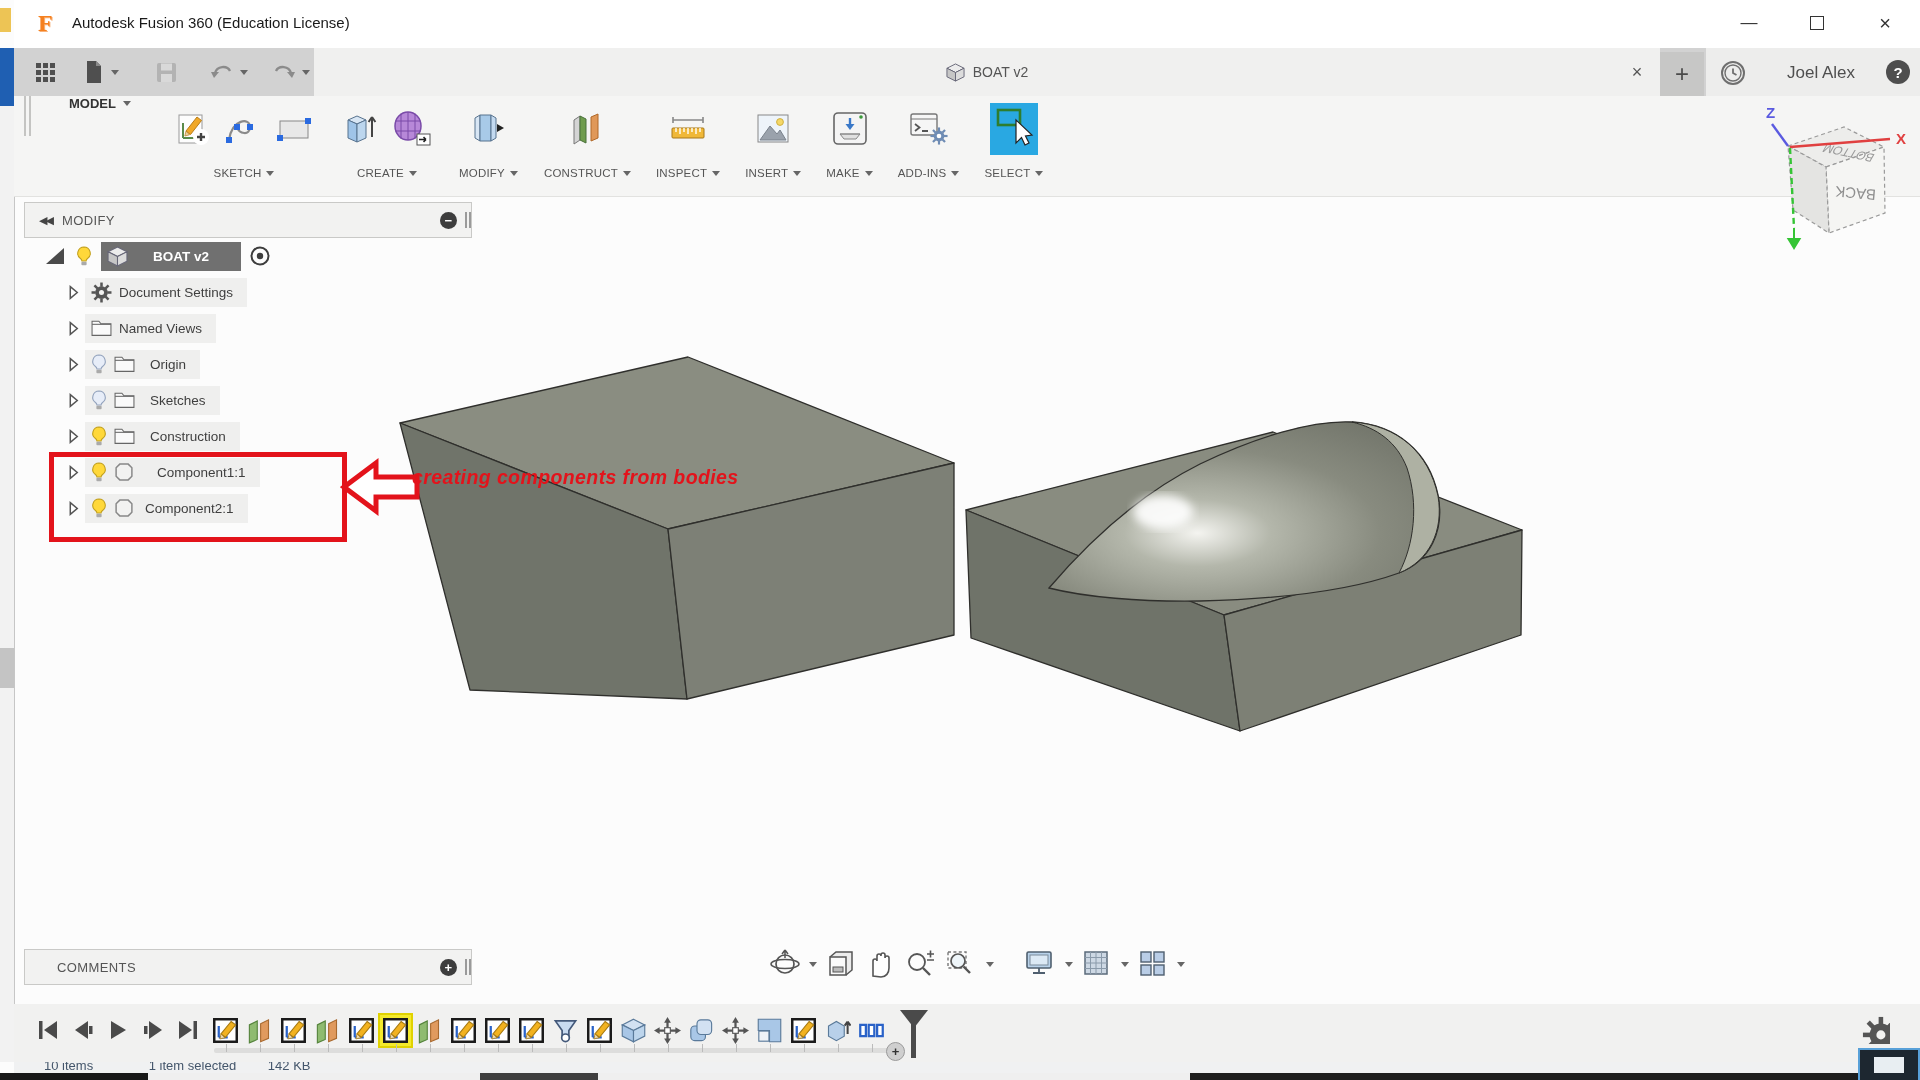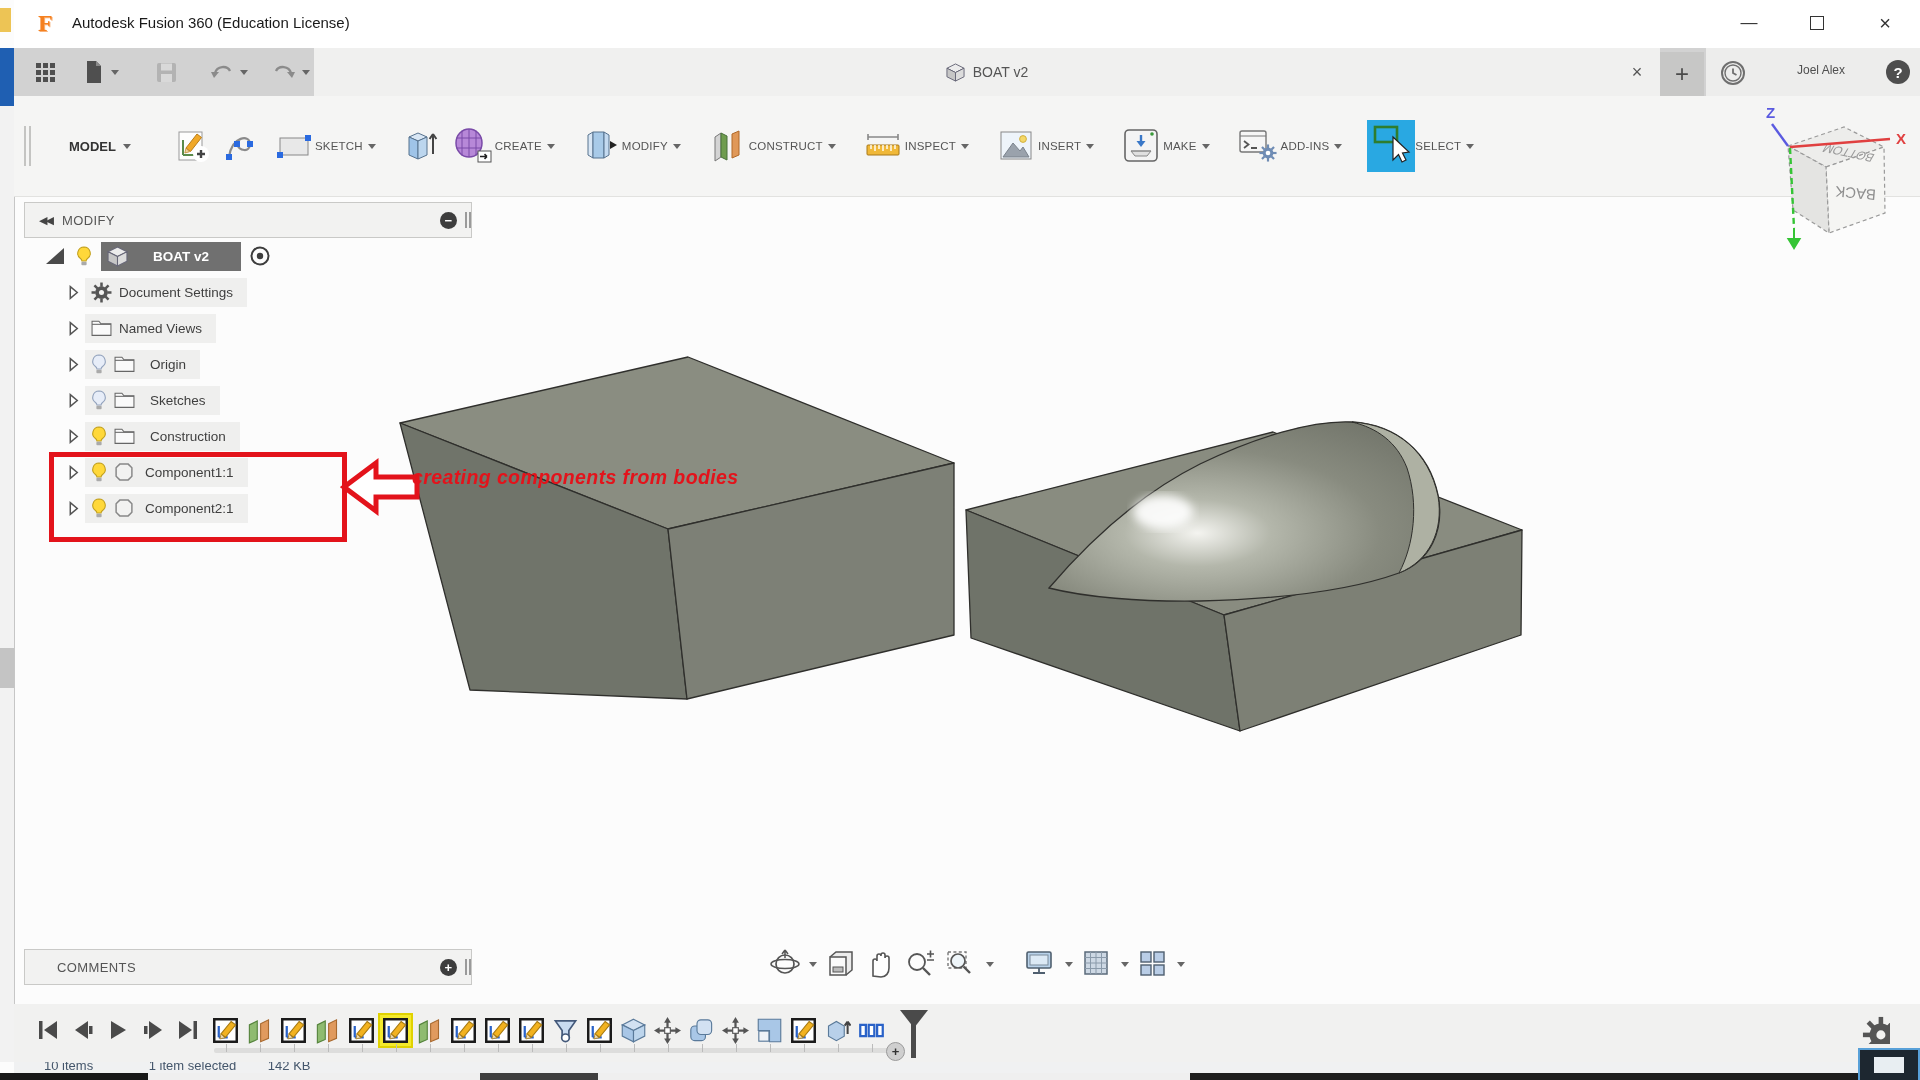--- a/index.html
+++ b/index.html
@@ -16,29 +16,29 @@
   
   .tabbar{left:14px;top:48px;right:0;height:48px;background:#d2d2d2;}
   .doc-tab{left:300px;top:0;width:1346px;height:48px;background:#f0f0ef;display:flex;align-items:center;justify-content:center;gap:8px;font-size:14px;color:#555;}
   .right-zone{left:1692px;top:0;right:0;height:48px;background:#ededec;}
   .qat-ic{top:10px;height:28px;display:flex;align-items:center;color:#555;}
   .grid9{display:grid;grid-template-columns:repeat(3,5px);grid-gap:2px;}
   .grid9 i{width:5px;height:5px;background:#4f4f4f;}
   .caret-down{width:0;height:0;border-left:4px solid transparent;border-right:4px solid transparent;border-top:5px solid #666;display:inline-block;}
   .tab-close{left:1608px;top:10px;width:30px;height:28px;display:flex;align-items:center;justify-content:center;font-size:18px;color:#555;}
   .plus-tab{left:1646px;top:4px;width:44px;height:44px;background:#c7c7c6;display:flex;align-items:center;justify-content:center;font-size:24px;color:#4a4a4a;}
-  .user-name{left:1752px;top:15px;width:110px;text-align:center;font-size:12px;color:#4f4f4f;}
+  .user-name{left:1752px;top:15px;width:110px;text-align:center;font-size:17px;color:#4f4f4f;}
   .help-btn{left:1872px;top:12px;width:24px;height:24px;border-radius:50%;background:#4e4e4e;color:#fff;
             display:flex;align-items:center;justify-content:center;font:bold 15px "Liberation Sans",sans-serif;}
   
-  .ribbon{left:14px;top:96px;right:0;height:100px;background:#f5f5f4;border-bottom:1px solid #e2e2e0;display:flex;align-items:center;}
+  .ribbon{left:14px;top:96px;right:0;height:100px;background:#f5f5f4;border-bottom:1px solid #e2e2e0;display:flex;align-items:flex-start;}
   .rib-handle{width:26px;display:flex;align-items:center;justify-content:center;gap:3px;}
   .rib-handle i{width:2px;height:40px;background:#c4c4c2;}
   .rib-sep{width:1px;background:#dedddb;margin:4px 0;}
-  .rgroup{display:flex;flex-direction:row;align-items:center;justify-content:flex-start;padding:0 12px;}
+  .rgroup{display:flex;flex-direction:column;align-items:center;justify-content:flex-start;padding:0 12px;}
   .ricons{height:66px;display:flex;align-items:center;gap:10px;}
   .rlabel{height:22px;display:flex;align-items:center;gap:5px;font-size:11.5px;color:#555;letter-spacing:.2px;}
   .workspace{width:120px;display:flex;align-items:center;justify-content:center;gap:7px;font:bold 13px "Liberation Sans",sans-serif;color:#333;}
   .seltool{width:48px;height:52px;background:#29a8e2;display:flex;align-items:center;justify-content:center;}
   
   .panel-hdr{height:34px;background:#f2f2f1;border:1px solid #c9c9c7;display:flex;align-items:center;font-size:13px;color:#555;letter-spacing:.4px;}
   .browser-hdr{left:24px;top:202px;width:446px;}
   .comments-hdr{left:24px;top:949px;width:446px;}
   .circle-btn{width:17px;height:17px;border-radius:50%;background:#3d3d3d;color:#fff;display:flex;align-items:center;justify-content:center;font:bold 13px "Liberation Sans",sans-serif;line-height:1;}
   .vhandle{display:flex;gap:2px;margin-left:8px;}
@@ -582,21 +582,21 @@
     <svg class="caret-svg" width="11" height="15">
         <use href="#ic-caret"></use>
       </svg>
     <span class="chip">
       <svg width="16" height="21">
           <use href="#ic-bulb-on"></use>
         </svg>
       <svg width="20" height="20">
           <use href="#ic-component"></use>
         </svg>
-      <span style="padding-left:4px;">Component1:1</span>
+      <span style="padding-left:4px;margin-left:12px;">Component1:1</span>
     </span>
   </div>
   <div class="trow" style="left:68px;top:493px;">
     <svg class="caret-svg" width="11" height="15">
         <use href="#ic-caret"></use>
       </svg>
     <span class="chip">
       <svg width="16" height="21">
           <use href="#ic-bulb-on"></use>
         </svg>

